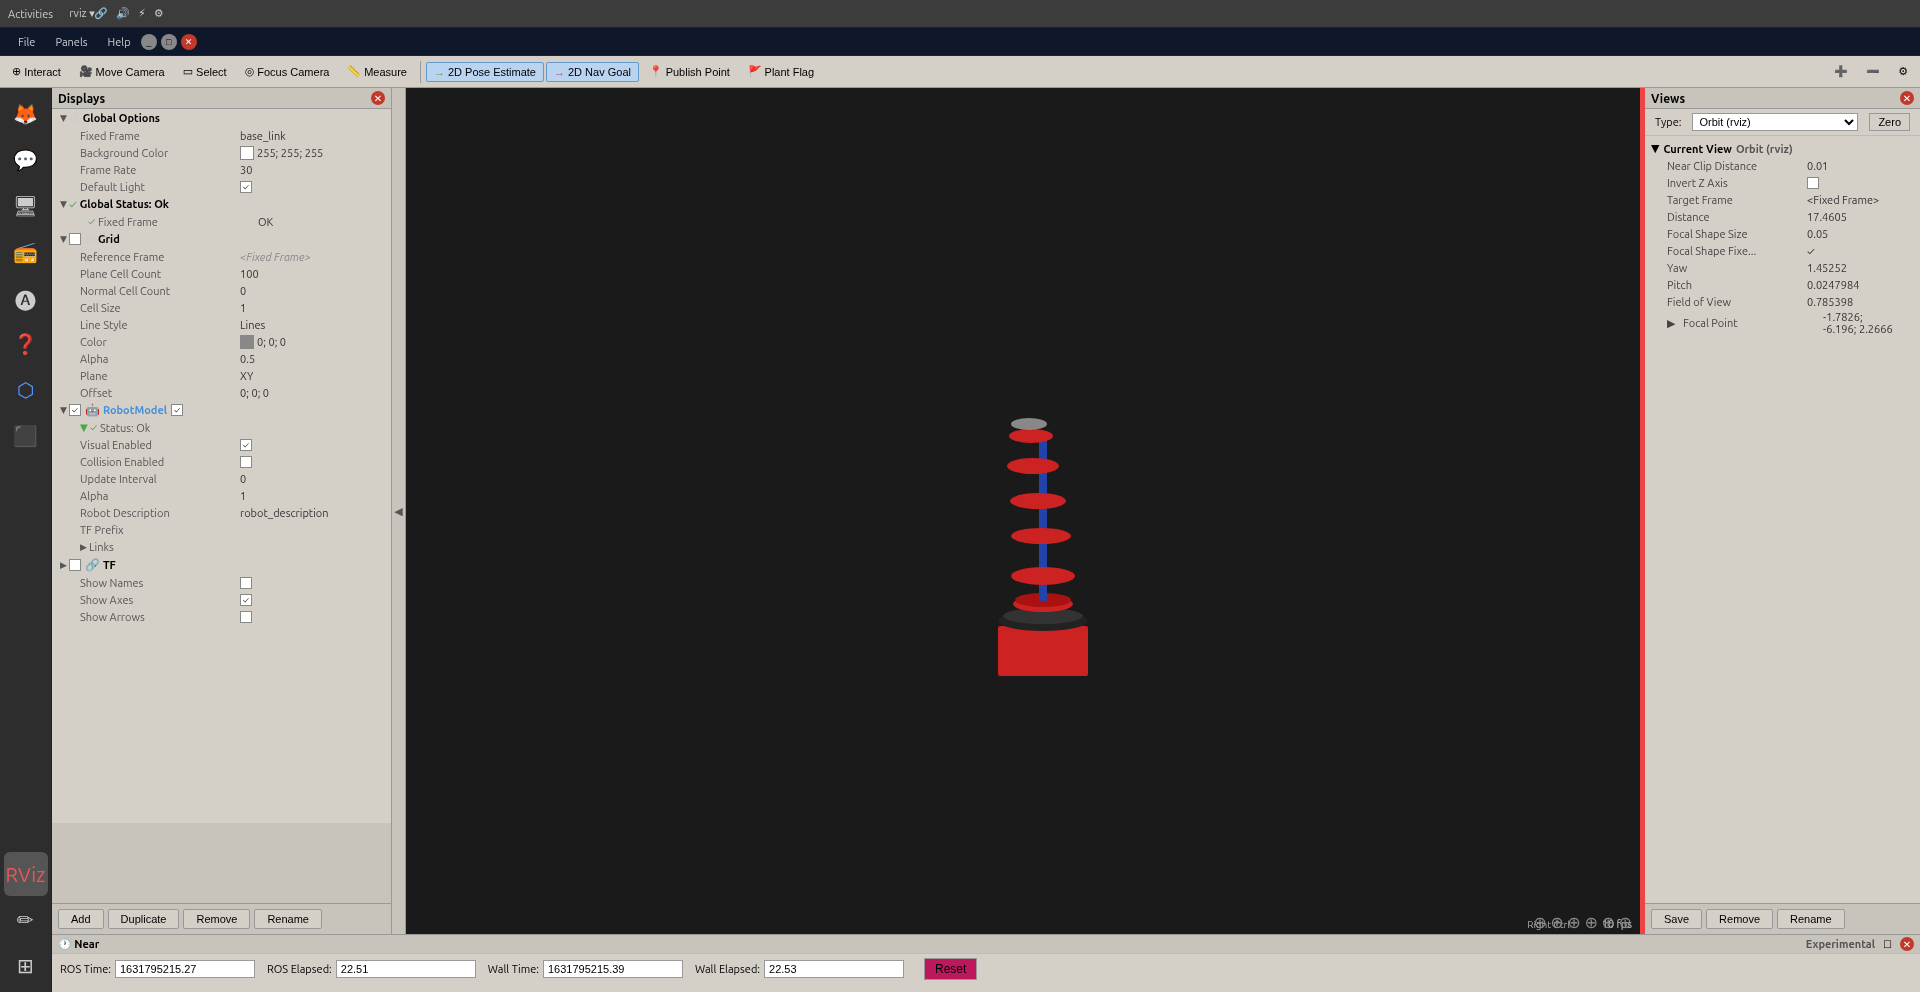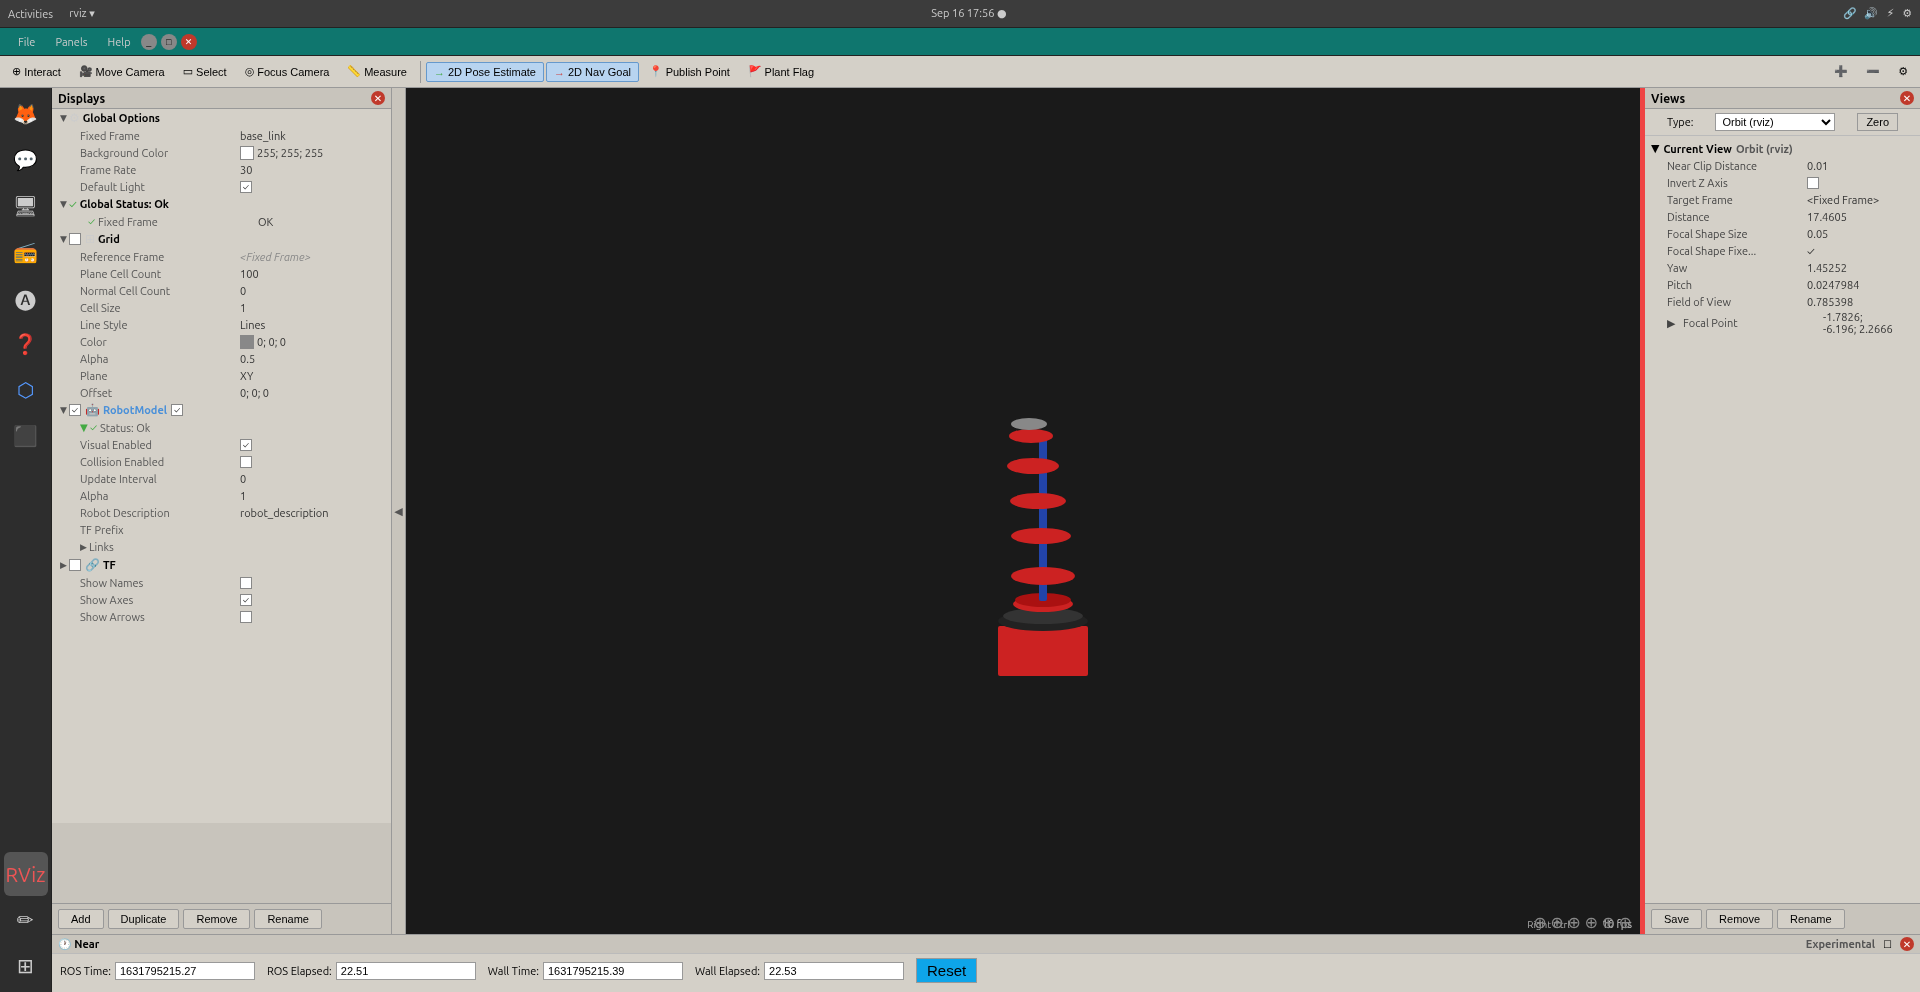--- a/index.html
+++ b/index.html
@@ -6,21 +6,21 @@
     body { font-family: 'Ubuntu', 'DejaVu Sans', Arial, sans-serif; font-size: 11px; background: #2b2b2b; color: #ccc; overflow: hidden; width: 1920px; height: 992px; }
 
     
     #system-bar { display: flex; align-items: center; height: 28px; background: #3c3c3c; padding: 0 8px; border-bottom: 1px solid #222; }
     #system-bar .left-items { display: flex; align-items: center; gap: 16px; }
     #system-bar .left-items span { font-size: 11px; color: #ccc; cursor: pointer; }
     #system-bar .center { flex: 1; text-align: center; font-size: 11px; color: #ccc; }
     #system-bar .right-items { display: flex; align-items: center; gap: 8px; font-size: 11px; color: #ccc; }
 
     
-    #app-titlebar { display: flex; align-items: center; height: 28px; background: #0f766e; border-bottom: 1px solid #222; padding: 0 8px; }
+    #app-titlebar { display: flex; align-items: center; height: 28px; background: #0f172a; border-bottom: 1px solid #222; padding: 0 8px; }
     #app-titlebar .menu-items { display: flex; gap: 0; }
     #app-titlebar .menu-item { padding: 4px 10px; font-size: 11px; color: #ccc; cursor: pointer; }
     #app-titlebar .title { flex: 1; text-align: center; font-size: 12px; color: #ccc; }
     #app-titlebar .window-controls { display: flex; gap: 4px; }
     .win-btn { width: 16px; height: 16px; border-radius: 50%; border: none; cursor: pointer; display: flex; align-items: center; justify-content: center; font-size: 9px; }
     .win-btn.minimize { background: #888; }
     .win-btn.maximize { background: #888; }
     .win-btn.close { background: #c0392b; color: #fff; }
 
     
@@ -59,21 +59,21 @@
     
     #collapse-handle { width: 14px; background: #c8c4bc; border-right: 1px solid #999; display: flex; align-items: center; justify-content: center; cursor: pointer; color: #555; }
 
     
     #viewport { flex: 1; background: #1a1a1a; position: relative; overflow: hidden; }
 
     
     #right-panel { width: 280px; background: #d4d0c8; border-left: 5px solid #ef4444; display: flex; flex-direction: column; }
     #views-header { display: flex; align-items: center; justify-content: space-between; padding: 3px 6px; background: #c8c4bc; border-bottom: 1px solid #999; }
     #views-header span { font-size: 12px; font-weight: bold; color: #000; }
-    #views-type-row { display: flex; align-items: center; padding: 4px 22px; gap: 22px; background: #d4d0c8; border-bottom: 1px solid #bbb; }
+    #views-type-row { display: flex; align-items: center; padding: 4px 10px; gap: 11px; background: #d4d0c8; border-bottom: 1px solid #bbb; }
     #views-type-row label { font-size: 11px; color: #000; }
     #views-type-select { font-size: 11px; padding: 1px 2px; border: 1px solid #999; background: #fff; flex: 1; }
     .zero-btn { padding: 2px 8px; background: #d4d0c8; border: 1px solid #999; cursor: pointer; font-size: 11px; color: #000; }
     #views-tree { flex: 1; overflow-y: auto; padding: 2px; }
     .views-section { padding: 2px 4px; }
     .views-section-header { display: flex; align-items: center; gap: 4px; padding: 2px 0; }
     .views-section-header span { font-size: 11px; font-weight: bold; color: #000; }
     .views-section-header .section-type { color: #555; font-size: 11px; }
     .views-prop-row { display: flex; align-items: center; padding: 1px 16px; min-height: 17px; }
     .views-prop-label { color: #444; font-size: 11px; width: 140px; flex-shrink: 0; }
@@ -81,21 +81,21 @@
     #views-footer { display: flex; gap: 4px; padding: 5px 6px; background: #c8c4bc; border-top: 1px solid #999; }
 
     
     #time-panel { height: 58px; background: #d4d0c8; border-top: 1px solid #999; display: flex; flex-direction: column; }
     #time-header { display: flex; align-items: center; justify-content: space-between; padding: 2px 6px; background: #c8c4bc; border-bottom: 1px solid #bbb; }
     #time-header span { font-size: 11px; font-weight: bold; color: #000; }
     #time-body { display: flex; align-items: center; gap: 12px; padding: 4px 8px; }
     .time-field { display: flex; align-items: center; gap: 4px; }
     .time-label { font-size: 11px; color: #000; }
     .time-input { width: 140px; padding: 2px 4px; border: 1px solid #999; background: #fff; font-size: 11px; }
-    .reset-btn { padding: 3px 10px; background: #0ea5e9; border: 1px solid #999; cursor: pointer; font-size: 15px; }
+    .reset-btn { padding: 3px 10px; background: #be185d; border: 1px solid #999; cursor: pointer; font-size: 12px; margin-left: 8px; }
 
     
     #fps-display { position: absolute; bottom: 4px; right: 8px; color: #ccc; font-size: 11px; }
 
     
     #robot-vis { position: absolute; top: 50%; left: 50%; transform: translate(-40%, -50%); }
 
     
     ::-webkit-scrollbar { width: 8px; }
     ::-webkit-scrollbar-track { background: #c8c4bc; }
@@ -111,21 +111,20 @@
 </head>
 <body>
 
 <div id="outer-wrapper">
 
   <div id="system-bar">
     <div class="left-items">
       <span>Activities</span>
       <span>rviz ▾</span>
     </div>
-    <div class="center">Sep 16  17:56  ●</div>
     <div class="right-items">
       <span>🔗</span>
       <span>🔊</span>
       <span>⚡</span>
       <span>⚙</span>
     </div>
   </div>
 
   <div id="app-titlebar">
     <div class="menu-items">

